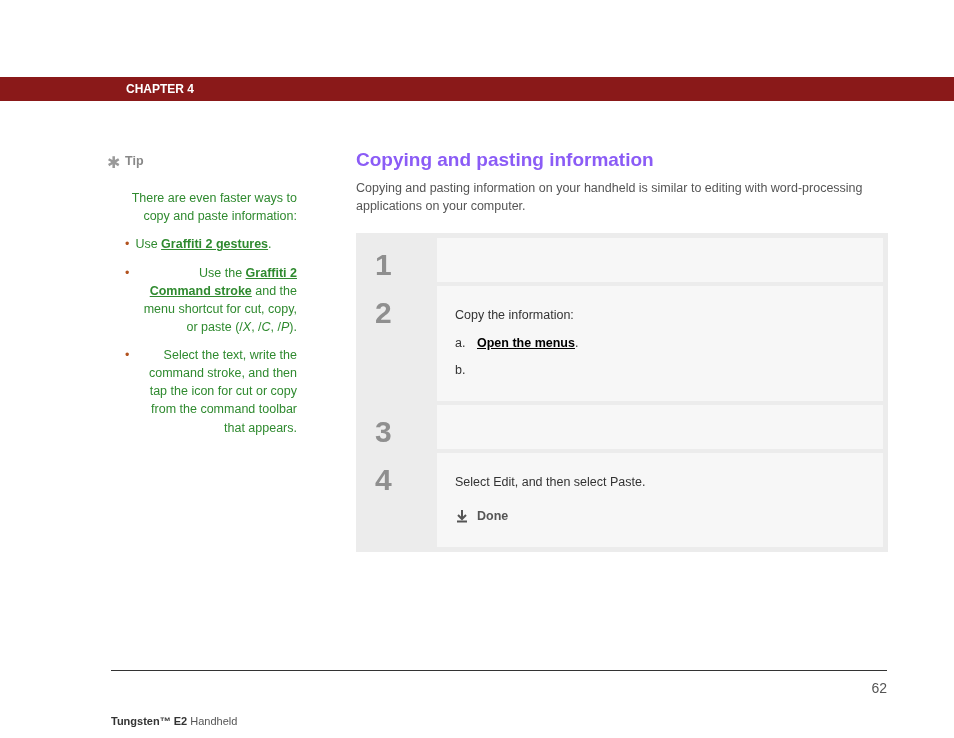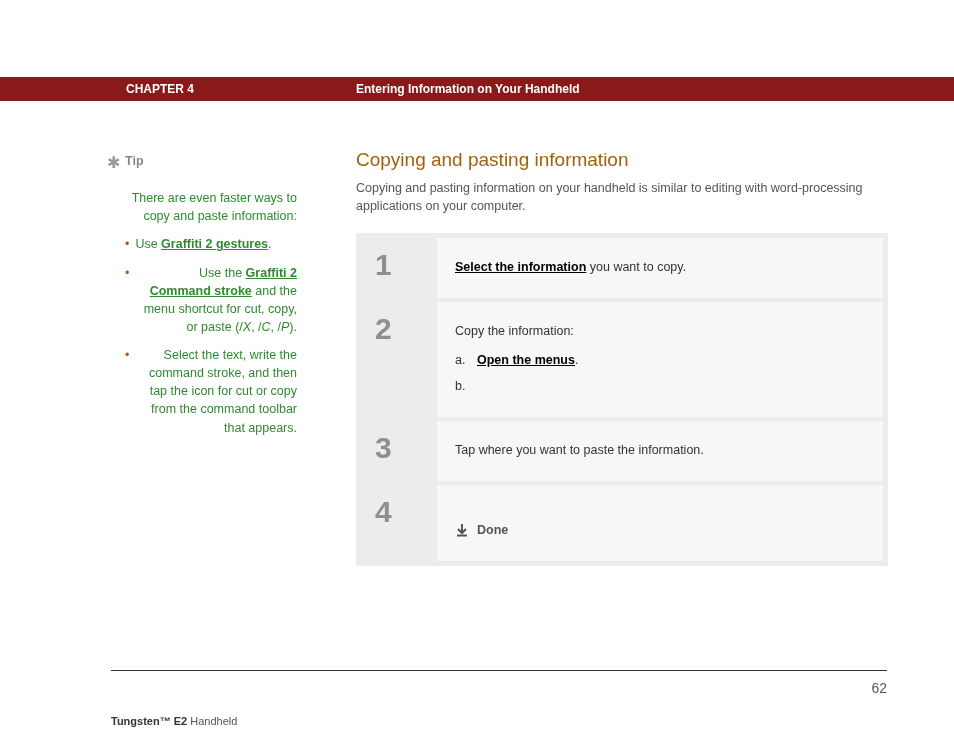--- a/index.html
+++ b/index.html
@@ -14,21 +14,21 @@
   .sidebar { position: absolute; left: 107px; top: 152px; width: 190px; font-size: 12.5px; line-height: 1.45; }
   .tip-star { position: absolute; left: 107px; top: 153px; color: #9a9a9a; font-size: 16px; }
   .tip-heading { font-weight: bold; color: #888; margin-bottom: 19px; margin-left: 18px; }
   .tip-body { color: #2f8a2f; margin-left: 18px; text-align: right; }
   .tip-body p { margin-bottom: 10px; }
   .bullet-row { display: flex; }
   .bullet-dot { color: #b2531f; margin-right: 6px; flex: 0 0 auto; }
   .tip-link { color: #2f8a2f; font-weight: bold; text-decoration: underline; }
   .tip-em { font-style: italic; }
   .main { position: absolute; left: 356px; top: 149px; width: 532px; }
-  .main-title { font-size: 19px; font-weight: normal; color: #a16207; margin-bottom: 8px; }
+  .main-title { font-size: 19px; font-weight: bold; color: #8b5cf6; margin-bottom: 8px; }
   .main-intro { font-size: 12.5px; color: #555; line-height: 1.45; margin-bottom: 18px; }
   .steps-container { background: #ececec; padding: 5px; width: 532px; }
   .step-row { display: flex; border-bottom: 4px solid #ececec; background: #f7f7f7; }
   .step-row:last-child { border-bottom: none; }
   .step-num-cell { width: 76px; background: #ececec; padding: 10px 0 0 14px; }
   .step-num { font-size: 30px; font-weight: 900; color: #8f8f8f; font-family: Arial, sans-serif; }
   .step-body { flex: 1; padding: 20px 18px 22px 18px; font-size: 12.5px; color: #333; line-height: 1.45; }
   .step-body .lead { margin-bottom: 10px; }
   .step-link { color: #000; font-weight: bold; text-decoration: underline; }
   .sub-list { margin-top: 4px; }
@@ -43,21 +43,20 @@
   .footer-left .strong { font-weight: bold; color: #333; }
   .footer-right { position: absolute; right: 67px; top: 680px; font-size: 14px; color: #555; }
 </style>
 </head>
 <body>
 
 <div class="page">
 
   <div class="header-bar">
     <div class="header-left">CHAPTER 4</div>
-    <div class="header-right">Entering Information on Your Handheld</div>
   </div>
 
   <div class="tip-star">✱</div>
   <div class="sidebar">
     <div class="tip-heading">Tip</div>
     <div class="tip-body">
       <p>There are even faster ways to copy and paste information:</p>
 
       <p class="bullet-row">
         <span class="bullet-dot">•</span>
@@ -83,23 +82,20 @@
   <div class="main">
     <div class="main-title">Copying and pasting information</div>
     <div class="main-intro">Copying and pasting information on your handheld is similar to editing with word-processing applications on your computer.</div>
 
     <div class="steps-container">
 
       <div class="step-row">
         <div class="step-num-cell">
           <div class="step-num">1</div>
         </div>
-        <div class="step-body">
-          <span class="step-link">Select the information</span><span> you want to copy.</span>
-        </div>
       </div>
 
       <div class="step-row">
         <div class="step-num-cell">
           <div class="step-num">2</div>
         </div>
         <div class="step-body">
           <div class="lead">Copy the information:</div>
           <div class="sub-list">
             <div class="sub-item">
@@ -112,30 +108,28 @@
               <span class="sub-letter">b.</span>
             </div>
           </div>
         </div>
       </div>
 
       <div class="step-row">
         <div class="step-num-cell">
           <div class="step-num">3</div>
         </div>
-        <div class="step-body">
-          <span>Tap where you want to paste the information.</span>
-        </div>
       </div>
 
       <div class="step-row">
         <div class="step-num-cell">
           <div class="step-num">4</div>
         </div>
         <div class="step-body">
+          <div>Select Edit, and then select Paste.</div>
           <div class="done-row">
             <span class="done-icon">
               <svg width="14" height="14" viewBox="0 0 14 14">
                 <line x1="7" y1="1" x2="7" y2="9" stroke="#555" stroke-width="2"></line>
                 <polyline points="3,6 7,10 11,6" fill="none" stroke="#555" stroke-width="2"></polyline>
                 <line x1="2" y1="12.5" x2="12" y2="12.5" stroke="#555" stroke-width="2"></line>
               </svg>
             </span>
             <span class="done-label">Done</span>
           </div>

